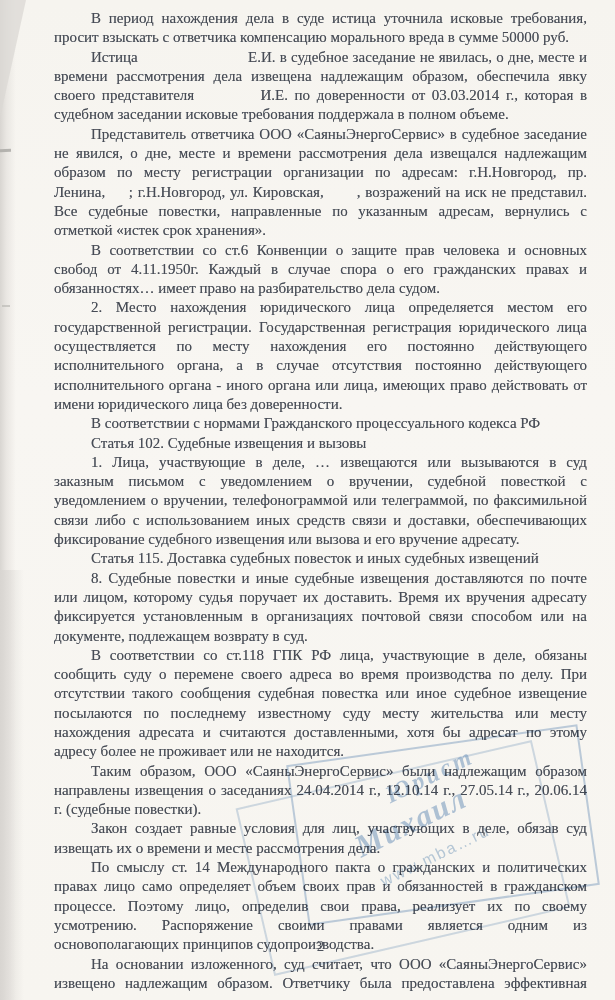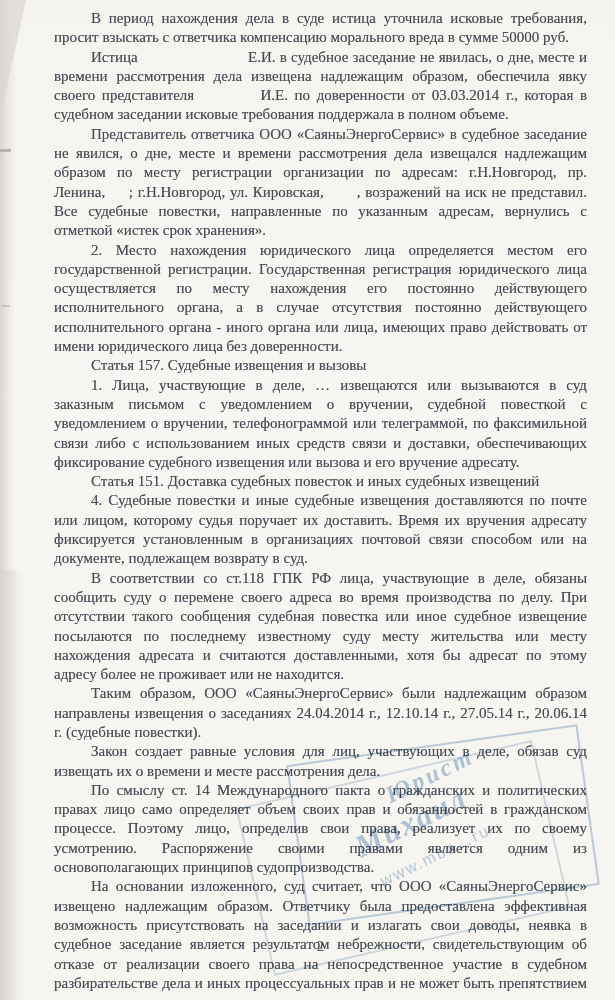--- a/index.html
+++ b/index.html
@@ -100,25 +100,27 @@
   <div class="left-shadow"></div>
   <div class="left-shadow-bottom"></div>
   <div class="corner-fold"></div>
   <div class="dash-artifact"></div>
   <div class="dash-artifact2"></div>
 
   <div class="page-text">
     <p class="para">В период нахождения дела в суде истица уточнила исковые требования, просит взыскать с ответчика компенсацию морального вреда в сумме 50000 руб.</p>
     <p class="para">Истица&nbsp;&nbsp;&nbsp;&nbsp;&nbsp;&nbsp;&nbsp;&nbsp;&nbsp;&nbsp;&nbsp;&nbsp;&nbsp;&nbsp;&nbsp;&nbsp;&nbsp;&nbsp;&nbsp;&nbsp;&nbsp;&nbsp;&nbsp;&nbsp;&nbsp;&nbsp;Е.И. в судебное заседание не явилась, о дне, месте и времени рассмотрения дела извещена надлежащим образом, обеспечила явку своего представителя &nbsp;&nbsp;&nbsp;&nbsp;&nbsp;&nbsp;&nbsp;&nbsp;&nbsp;И.Е. по доверенности от 03.03.2014 г., которая в судебном заседании исковые требования поддержала в полном объеме.</p>
     <p class="para">Представитель ответчика ООО «СаяныЭнергоСервис» в судебное заседание не явился, о дне, месте и времени рассмотрения дела извещался надлежащим образом по месту регистрации организации по адресам: г.Н.Новгород, пр. Ленина,&nbsp;&nbsp;&nbsp;&nbsp;&nbsp;; г.Н.Новгород, ул. Кировская,&nbsp;&nbsp;&nbsp;&nbsp;&nbsp;&nbsp;&nbsp;, возражений на иск не представил. Все судебные повестки, направленные по указанным адресам, вернулись с отметкой «истек срок хранения».</p>
+    <p class="para">В соответствии со ст.6 Конвенции о защите прав человека и основных свобод от 4.11.1950г. Каждый в случае спора о его гражданских правах и обязанностях… имеет право на разбирательство дела судом.</p>
     <p class="para">2. Место нахождения юридического лица определяется местом его государственной регистрации. Государственная регистрация юридического лица осуществляется по месту нахождения его постоянно действующего исполнительного органа, а в случае отсутствия постоянно действующего исполнительного органа - иного органа или лица, имеющих право действовать от имени юридического лица без доверенности.</p>
-    <p class="para">Статья 157. Судебные извещения и вызовы</p>
+    <p class="para">В соответствии с нормами Гражданского процессуального кодекса РФ</p>
+    <p class="para">Статья 102. Судебные извещения и вызовы</p>
     <p class="para">1. Лица, участвующие в деле, … извещаются или вызываются в суд заказным письмом с уведомлением о вручении, судебной повесткой с уведомлением о вручении, телефонограммой или телеграммой, по факсимильной связи либо с использованием иных средств связи и доставки, обеспечивающих фиксирование судебного извещения или вызова и его вручение адресату.</p>
-    <p class="para">Статья 151. Доставка судебных повесток и иных судебных извещений</p>
-    <p class="para">4. Судебные повестки и иные судебные извещения доставляются по почте или лицом, которому судья поручает их доставить. Время их вручения адресату фиксируется установленным в организациях почтовой связи способом или на документе, подлежащем возврату в суд.</p>
+    <p class="para">Статья 115. Доставка судебных повесток и иных судебных извещений</p>
+    <p class="para">8. Судебные повестки и иные судебные извещения доставляются по почте или лицом, которому судья поручает их доставить. Время их вручения адресату фиксируется установленным в организациях почтовой связи способом или на документе, подлежащем возврату в суд.</p>
     <p class="para">В соответствии со ст.118 ГПК РФ лица, участвующие в деле, обязаны сообщить суду о перемене своего адреса во время производства по делу. При отсутствии такого сообщения судебная повестка или иное судебное извещение посылаются по последнему известному суду месту жительства или месту нахождения адресата и считаются доставленными, хотя бы адресат по этому адресу более не проживает или не находится.</p>
     <p class="para">Таким образом, ООО «СаяныЭнергоСервис» были надлежащим образом направлены извещения о заседаниях 24.04.2014 г., 12.10.14 г., 27.05.14 г., 20.06.14 г. (судебные повестки).</p>
     <p class="para">Закон создает равные условия для лиц, участвующих в деле, обязав суд извещать их о времени и месте рассмотрения дела.</p>
     <p class="para">По смыслу ст. 14 Международного пакта о гражданских и политических правах лицо само определяет объем своих прав и обязанностей в гражданском процессе. Поэтому лицо, определив свои права, реализует их по своему усмотрению. Распоряжение своими правами является одним из основополагающих принципов судопроизводства.</p>
     <p class="para">На основании изложенного, суд считает, что ООО «СаяныЭнергоСервис» извещено надлежащим образом. Ответчику была предоставлена эффективная возможность присутствовать на заседании и излагать свои доводы, неявка в судебное заседание является результатом небрежности, свидетельствующим об отказе от реализации своего права на непосредственное участие в судебном разбирательстве дела и иных процессуальных прав и не может быть препятствием для рассмотрения судом дела по существу.</p>
 
   </div>
 
   <div class="page-number">2</div>
 

